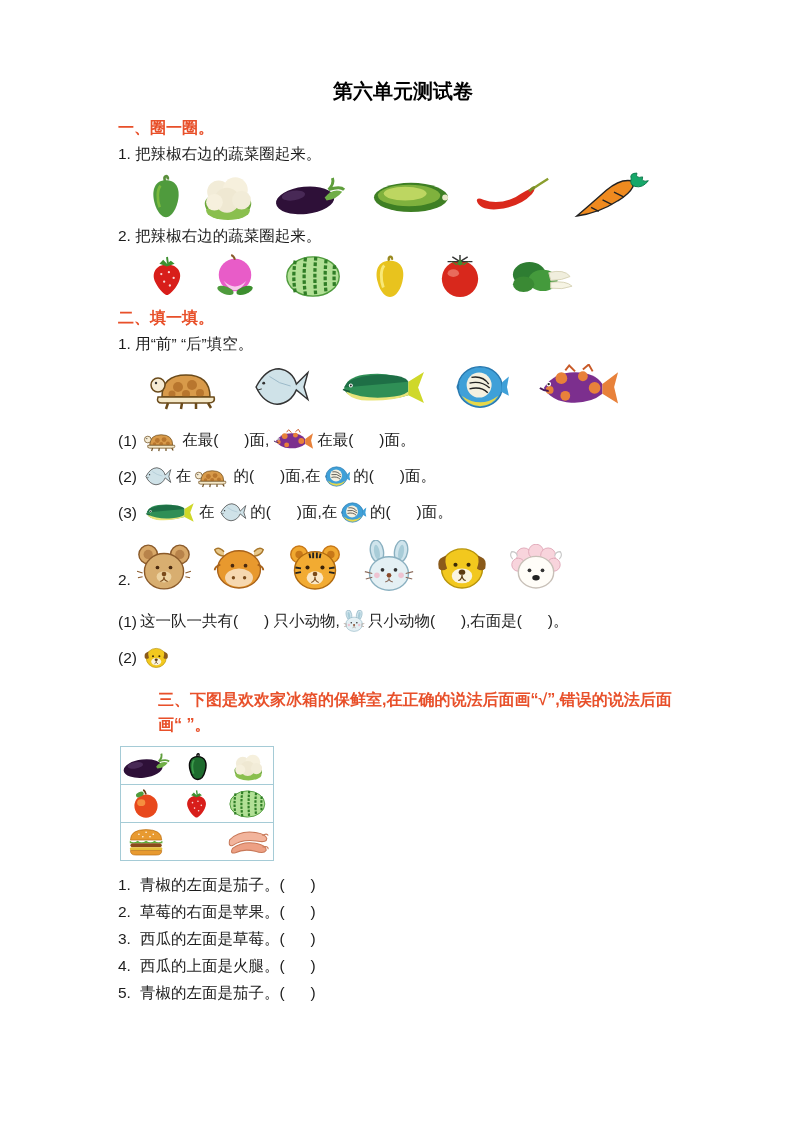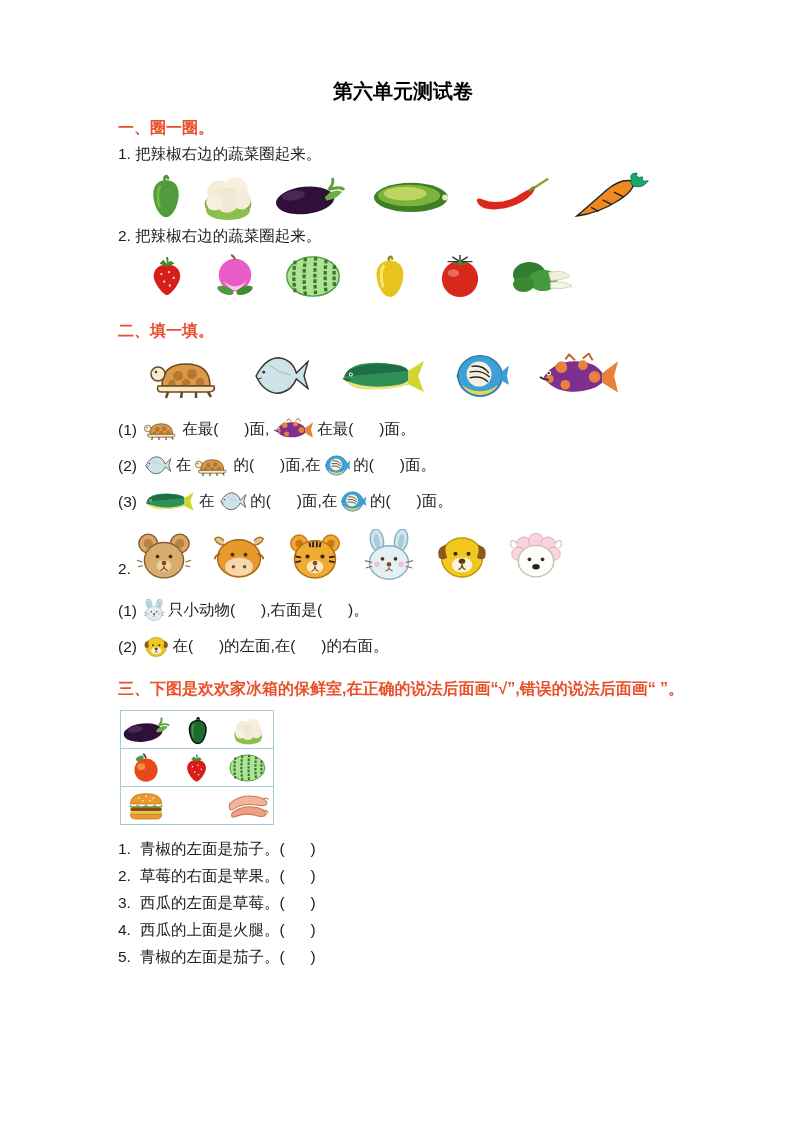--- a/index.html
+++ b/index.html
@@ -25,22 +25,22 @@
   .fill-line .img{display:inline-flex;margin:0 3px;}
   .fill-line .img svg{height:23px;width:auto;display:block;}
   .fridge{width:154px;margin:10px 0 12px 2px;}
   .fridge-row{display:flex;align-items:center;border:1px solid #a5cbd6;height:37px;margin-top:-1px;background:#fff;}
   .fridge-row .cell{flex:1;display:flex;justify-content:center;align-items:center;}
   .fridge-row .cell svg{height:30px;width:auto;display:block;}
   .statements{margin-top:14px;}
   .statement{display:flex;font-size:15.5px;margin-bottom:7px;line-height:20px;}
   .statement .num{margin-right:9px;}
   .statement span{white-space:pre;}
-  .s2-heading{margin-top:16px;}
-  .s3-heading{margin-top:18px;}
+  .s2-heading{margin-top:3px;}
+  .s3-heading{margin-top:18px;margin-left:40px;}
 </style>
 </head>
 <body>
 
 <div class="page">
 
   <h1 class="title">第六单元测试卷</h1>
 
   <div class="sec-heading">一、圈一圈。</div>
   <div class="q-line"><span>1.</span> <span>把辣椒右边的蔬菜圈起来。</span></div>
@@ -145,20 +145,21 @@
           <ellipse cx="20" cy="20" rx="17" ry="13" fill="#2e7d32"></ellipse>
           <ellipse cx="34" cy="26" rx="15" ry="11" fill="#449a3c"></ellipse>
           <ellipse cx="14" cy="30" rx="11" ry="8" fill="#3a8a34"></ellipse>
           <path d="M40 18 Q56 14 62 22 Q54 26 42 26Z" fill="#f0eedd" stroke="#d8d4b8"></path>
           <path d="M42 28 Q58 26 64 32 Q54 36 42 34Z" fill="#f6f4e4" stroke="#d8d4b8"></path>
         </svg>
       </span>
     </div>
 
   <div class="sec-heading s2-heading">二、填一填。</div>
+  <div class="q-line"><span>1.</span> <span>用“前” “后”填空。</span></div>
   <div class="icon-row row-fish">
       <span class="img">
         <svg width="76" height="48" viewBox="0 0 76 48">
           <path d="M14 34 Q14 12 38 12 Q62 12 62 34Z" fill="#d89a4a" stroke="#6a4a1a" stroke-width="1.5"></path>
           <g fill="#b8762e">
             <circle cx="30" cy="24" r="5"></circle>
             <circle cx="44" cy="22" r="5"></circle>
             <circle cx="38" cy="31" r="4"></circle>
             <circle cx="52" cy="30" r="4"></circle>
             <circle cx="24" cy="31" r="3.5"></circle>
@@ -403,20 +404,21 @@
             <circle cx="22" cy="28" r="2" fill="#333"></circle>
             <circle cx="36" cy="28" r="2" fill="#333"></circle>
             <ellipse cx="29" cy="36" rx="4" ry="3" fill="#222"></ellipse>
           </svg>
         </span>
       </div>
   </div>
   <div>
       <div class="fill-line">
         <span class="num">(1)</span>
+        <span>这一队一共有(      ) 只小动物,</span>
         <span class="img sm"><svg width="52" height="54" viewBox="0 0 56 58">
             <ellipse cx="15" cy="12" rx="7" ry="12" fill="#cfe4ec" stroke="#8ab0c0" stroke-width="1.5" transform="rotate(-10 15 12)"></ellipse>
             <ellipse cx="41" cy="12" rx="7" ry="12" fill="#cfe4ec" stroke="#8ab0c0" stroke-width="1.5" transform="rotate(10 41 12)"></ellipse>
             <ellipse cx="15" cy="13" rx="3" ry="8" fill="#a8ccd8" transform="rotate(-10 15 13)"></ellipse>
             <ellipse cx="41" cy="13" rx="3" ry="8" fill="#a8ccd8" transform="rotate(10 41 13)"></ellipse>
             <ellipse cx="28" cy="36" rx="21" ry="18" fill="#e4f0f4" stroke="#8ab0c0" stroke-width="1.5"></ellipse>
             <circle cx="21" cy="32" r="2" fill="#333"></circle>
             <circle cx="35" cy="32" r="2" fill="#333"></circle>
             <circle cx="15" cy="38" r="3" fill="#f0b8c8" opacity=".8"></circle>
             <circle cx="41" cy="38" r="3" fill="#f0b8c8" opacity=".8"></circle>
@@ -430,21 +432,20 @@
         <span class="img sm"><svg width="54" height="47" viewBox="0 0 58 50">
             <ellipse cx="29" cy="26" rx="22" ry="21" fill="#f2c81e" stroke="#b8940a" stroke-width="1.5"></ellipse>
             <path d="M8 14 Q2 16 4 26 Q8 30 13 26 Q10 18 12 12Z" fill="#8a5a1a"></path>
             <path d="M50 14 Q56 16 54 26 Q50 30 45 26 Q48 18 46 12Z" fill="#8a5a1a"></path>
             <circle cx="22" cy="22" r="2.2" fill="#3a2a08"></circle>
             <circle cx="36" cy="22" r="2.2" fill="#3a2a08"></circle>
             <ellipse cx="29" cy="34" rx="11" ry="8" fill="#faf4e0"></ellipse>
             <ellipse cx="29" cy="30" rx="3.5" ry="2.8" fill="#5a3a10"></ellipse>
             <path d="M29 33 Q29 38 25 39 M29 33 Q29 38 33 39" stroke="#5a3a10" stroke-width="1.3" fill="none"></path>
           </svg></span>
-        <span>在(      )的左面,在(      )的右面。</span>
       </div>
     </div>
 
   <div class="sec-heading s3-heading">三、下图是欢欢家冰箱的保鲜室,在正确的说法后面画“√”,错误的说法后面画“ ”。</div>
   <div class="fridge">
       <div class="fridge-row">
         <span class="cell">
           <span class="img">
             <svg width="78" height="45" viewBox="0 0 80 46">
               <ellipse cx="34" cy="27" rx="30" ry="14" fill="#2e1038" transform="rotate(-6 34 27)"></ellipse>

